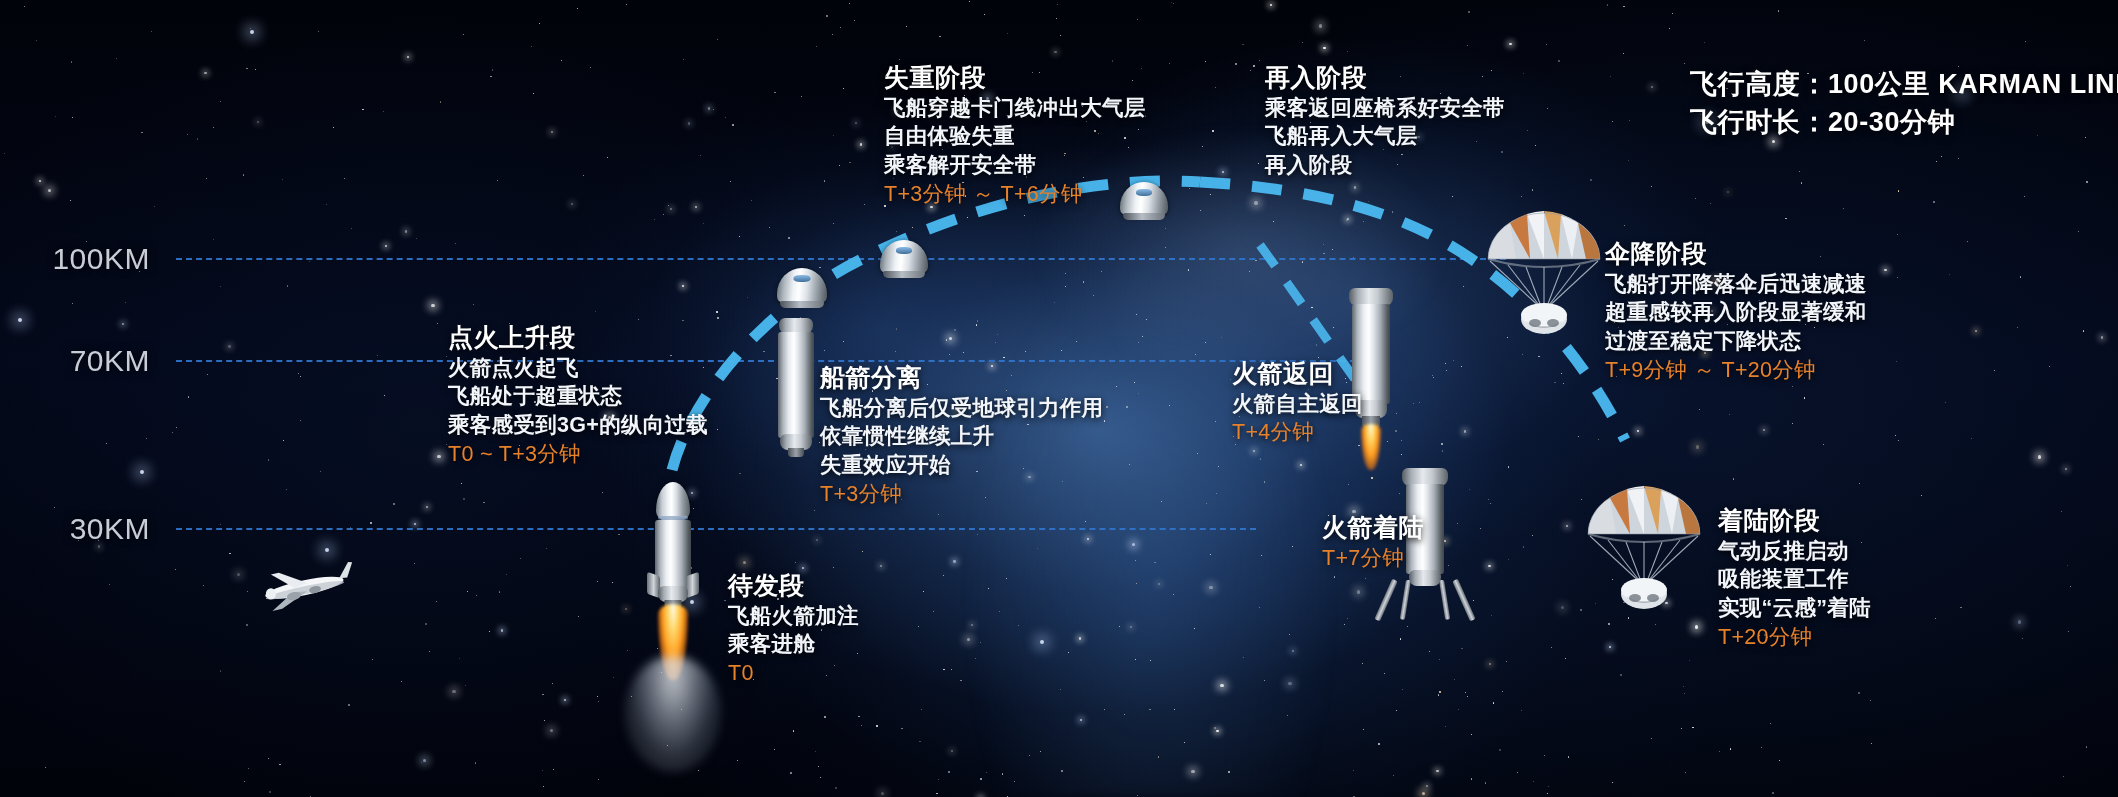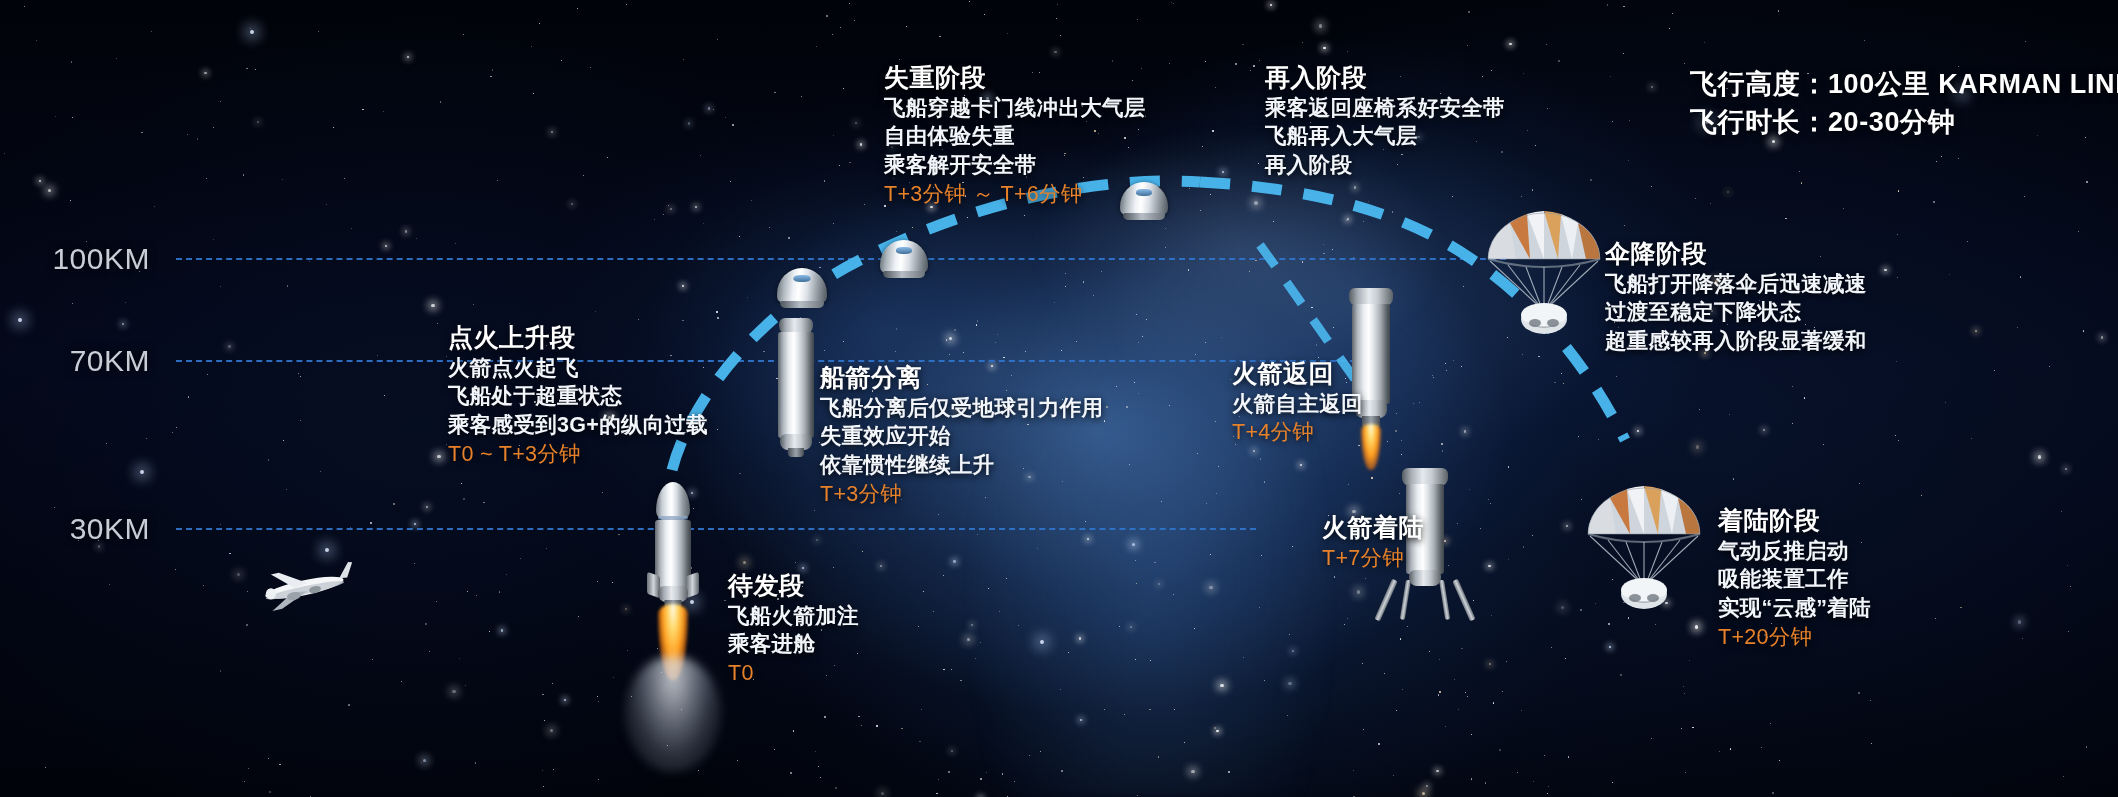--- a/index.html
+++ b/index.html
@@ -1140,22 +1140,22 @@
     <div class="blk-title">点火上升段</div>
     <div class="blk-line">火箭点火起飞</div>
     <div class="blk-line">飞船处于超重状态</div>
     <div class="blk-line">乘客感受到3G+的纵向过载</div>
     <div class="blk-time">T0 ~ T+3分钟</div>
   </div>
 
   <div class="block" style="left:820px;top:362px;">
     <div class="blk-title">船箭分离</div>
     <div class="blk-line">飞船分离后仅受地球引力作用</div>
+    <div class="blk-line">依靠惯性继续上升</div>
     <div class="blk-line">失重效应开始</div>
-    <div class="blk-line">依靠惯性继续上升</div>
     <div class="blk-time">T+3分钟</div>
   </div>
 
   <div class="block" style="left:884px;top:62px;">
     <div class="blk-title">失重阶段</div>
     <div class="blk-line">飞船穿越卡门线冲出大气层</div>
     <div class="blk-line">自由体验失重</div>
     <div class="blk-line">乘客解开安全带</div>
     <div class="blk-time">T+3分钟 ～ T+6分钟</div>
   </div>
@@ -1163,22 +1163,23 @@
   <div class="block" style="left:1265px;top:62px;">
     <div class="blk-title">再入阶段</div>
     <div class="blk-line">乘客返回座椅系好安全带</div>
     <div class="blk-line">飞船再入大气层</div>
     <div class="blk-line">再入阶段</div>
   </div>
 
   <div class="block" style="left:1605px;top:238px;">
     <div class="blk-title">伞降阶段</div>
     <div class="blk-line">飞船打开降落伞后迅速减速</div>
+    <div class="blk-line">超重感较再入阶段显著缓和</div>
     <div class="blk-line">过渡至稳定下降状态</div>
-    <div class="blk-line">超重感较再入阶段显著缓和</div>
+    <div class="blk-time">T+9分钟 ～ T+20分钟</div>
   </div>
 
   <div class="block" style="left:1718px;top:505px;">
     <div class="blk-title">着陆阶段</div>
     <div class="blk-line">气动反推启动</div>
     <div class="blk-line">吸能装置工作</div>
     <div class="blk-line">实现“云感”着陆</div>
     <div class="blk-time">T+20分钟</div>
   </div>
 

